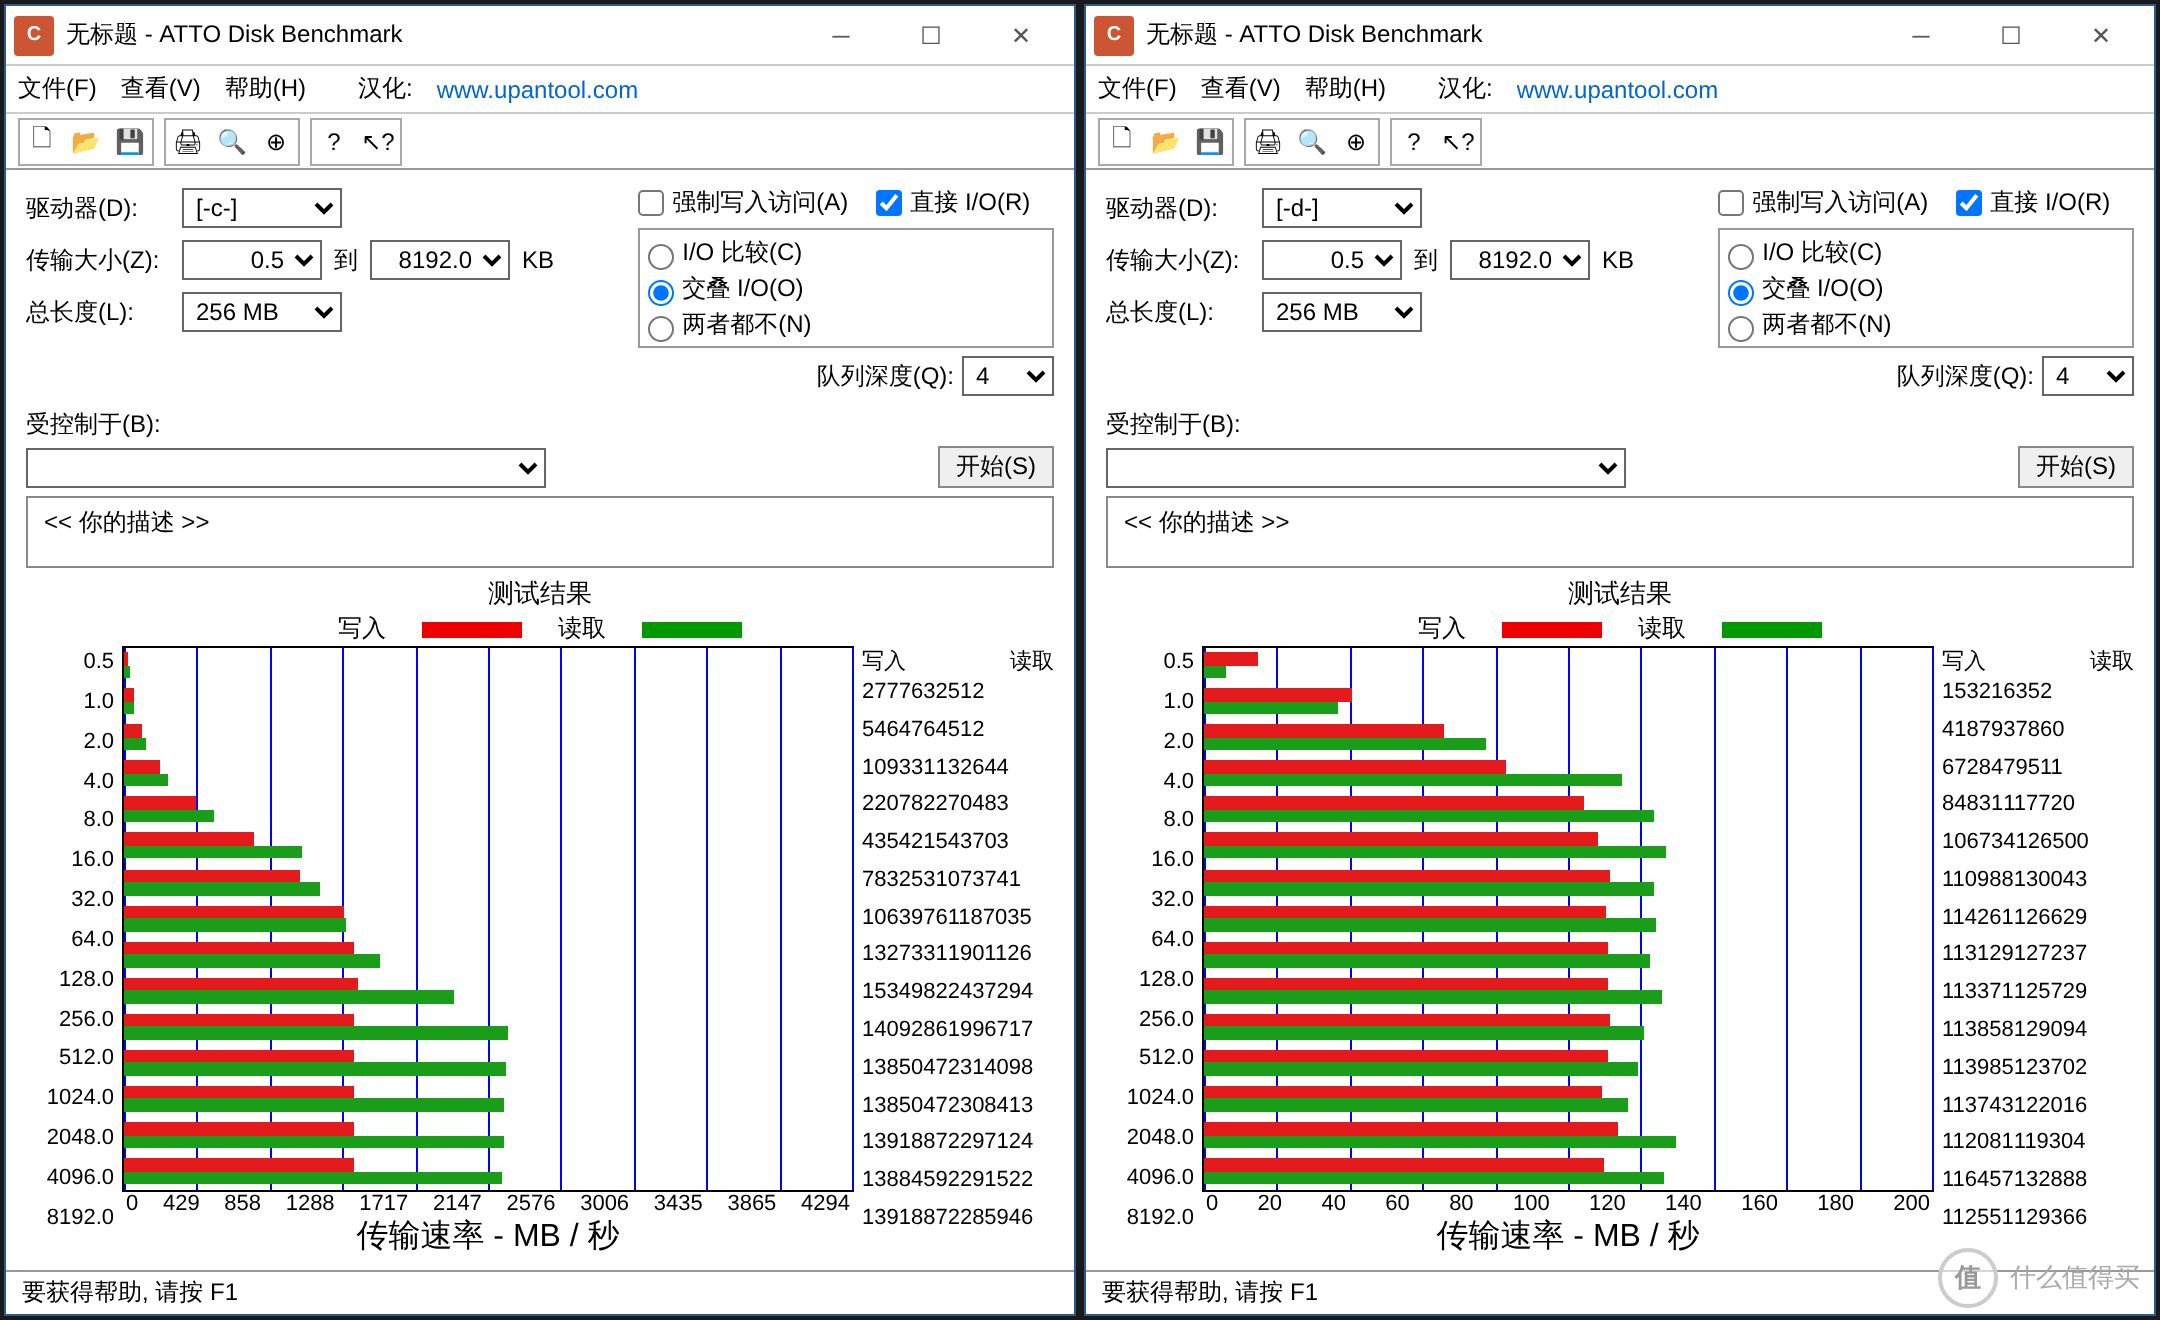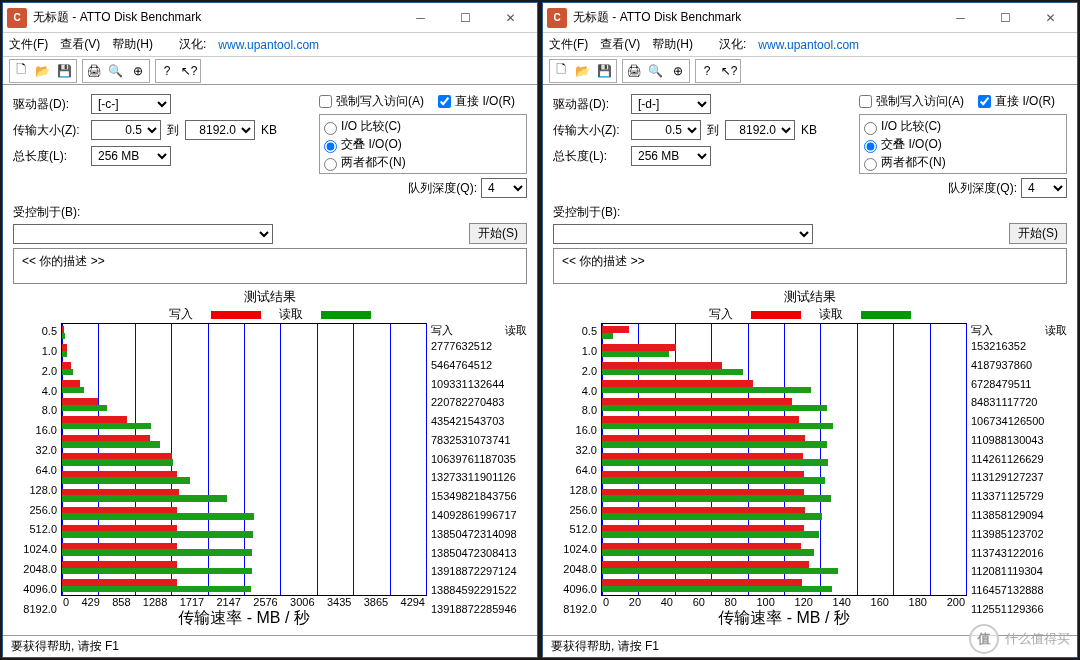--- a/index.html
+++ b/index.html
@@ -251,21 +251,21 @@
             <div class="num-row">
               <span>1063976</span>
               <span>1187035</span>
             </div>
             <div class="num-row">
               <span>1327331</span>
               <span>1901126</span>
             </div>
             <div class="num-row">
               <span>1534982</span>
-              <span>1843756</span>
+              <span>2437294</span>
             </div>
             <div class="num-row">
               <span>1409286</span>
               <span>1996717</span>
             </div>
             <div class="num-row">
               <span>1385047</span>
               <span>2314098</span>
             </div>
             <div class="num-row">

